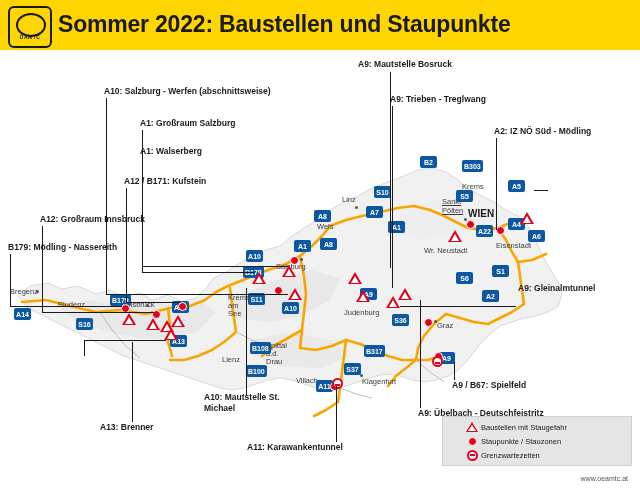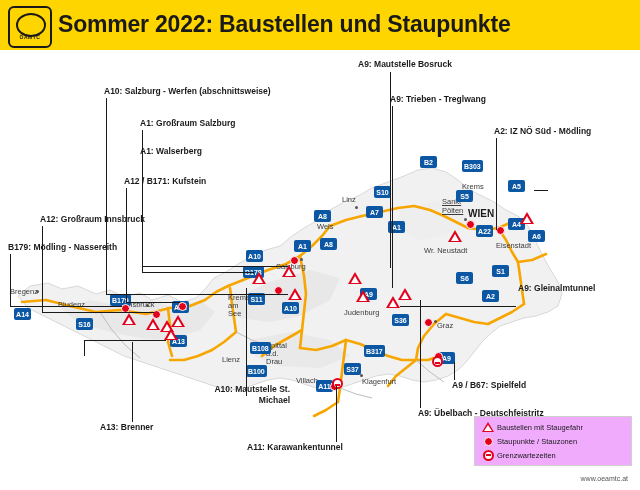--- a/index.html
+++ b/index.html
@@ -36,21 +36,21 @@
   .city-dot{position:absolute;width:3px;height:3px;background:#555;border-radius:50%;}
 
   
   .tri{position:absolute;width:0;height:0;border-left:7px solid transparent;border-right:7px solid transparent;border-bottom:12px solid #e2001a;}
   .tri:after{content:"";position:absolute;left:-4.5px;top:3.5px;width:0;height:0;border-left:4.5px solid transparent;border-right:4.5px solid transparent;border-bottom:7.5px solid #ffffff;}
   .dot{position:absolute;width:9px;height:9px;border-radius:50%;background:#e2001a;border:1.5px solid #ffffff;box-sizing:border-box;}
   .wait{position:absolute;width:11px;height:11px;border-radius:50%;border:2px solid #e2001a;background:#ffffff;box-sizing:border-box;}
   .wait:after{content:"";position:absolute;left:1px;top:3.5px;width:5px;height:2px;background:#e2001a;}
 
   
-  .legend{position:absolute;right:8px;bottom:24px;width:148px;border:1px solid #cfcfcf;background:#f0abfc;padding:3px 4px;}
+  .legend{position:absolute;right:8px;bottom:24px;width:148px;border:1px solid #cfcfcf;background:#e5e5e5;padding:3px 20px;}
   .legend-row{display:flex;align-items:center;height:14px;font-size:7.5px;color:#1a1a1a;}
   .legend-ico{width:18px;display:flex;align-items:center;justify-content:center;}
   .lg-tri{width:0;height:0;border-left:6px solid transparent;border-right:6px solid transparent;border-bottom:10px solid #e2001a;position:relative;}
   .lg-tri:after{content:"";position:absolute;left:-4px;top:3px;width:0;height:0;border-left:4px solid transparent;border-right:4px solid transparent;border-bottom:6px solid #fff;}
   .lg-dot{width:9px;height:9px;border-radius:50%;background:#e2001a;border:1.5px solid #fff;box-sizing:border-box;}
   .lg-wait{width:11px;height:11px;border-radius:50%;border:2px solid #e2001a;background:#fff;box-sizing:border-box;position:relative;}
   .lg-wait:after{content:"";position:absolute;left:1px;top:2.5px;width:5px;height:2px;background:#e2001a;}
   .url{position:absolute;right:12px;bottom:8px;font-size:7px;color:#555;}
 </style>
 </head>
@@ -254,21 +254,21 @@
 
     <div class="callout" style="left:452px;top:330px">A9 / B67: Spielfeld</div>
     <div class="rule v" style="left:454px;top:312px;height:18px"></div>
 
     <div class="callout" style="left:418px;top:358px">A9: Übelbach - Deutschfeistritz</div>
     <div class="rule v" style="left:420px;top:250px;height:108px"></div>
 
     <div class="callout" style="left:247px;top:392px">A11: Karawankentunnel</div>
     <div class="rule v" style="left:336px;top:336px;height:56px"></div>
 
-    <div class="callout multi" style="left:204px;top:334px;width:86px;text-align:right">A10: Mautstelle
+    <div class="callout multi" style="left:204px;top:342px;width:86px;text-align:left">A10: Mautstelle
 St. Michael</div>
     <div class="rule v" style="left:246px;top:238px;height:108px"></div>
 
     <div class="callout" style="left:100px;top:372px">A13: Brenner</div>
     <div class="rule v" style="left:132px;top:292px;height:80px"></div>
 
     <div class="rule v" style="left:84px;top:290px;height:16px"></div>
     <div class="rule h" style="left:84px;top:290px;width:82px"></div>
 
     <div class="legend">

